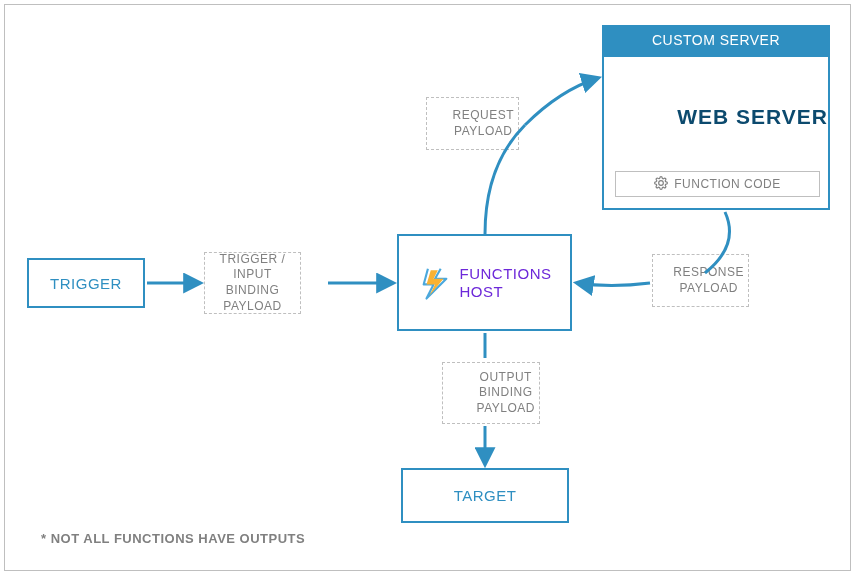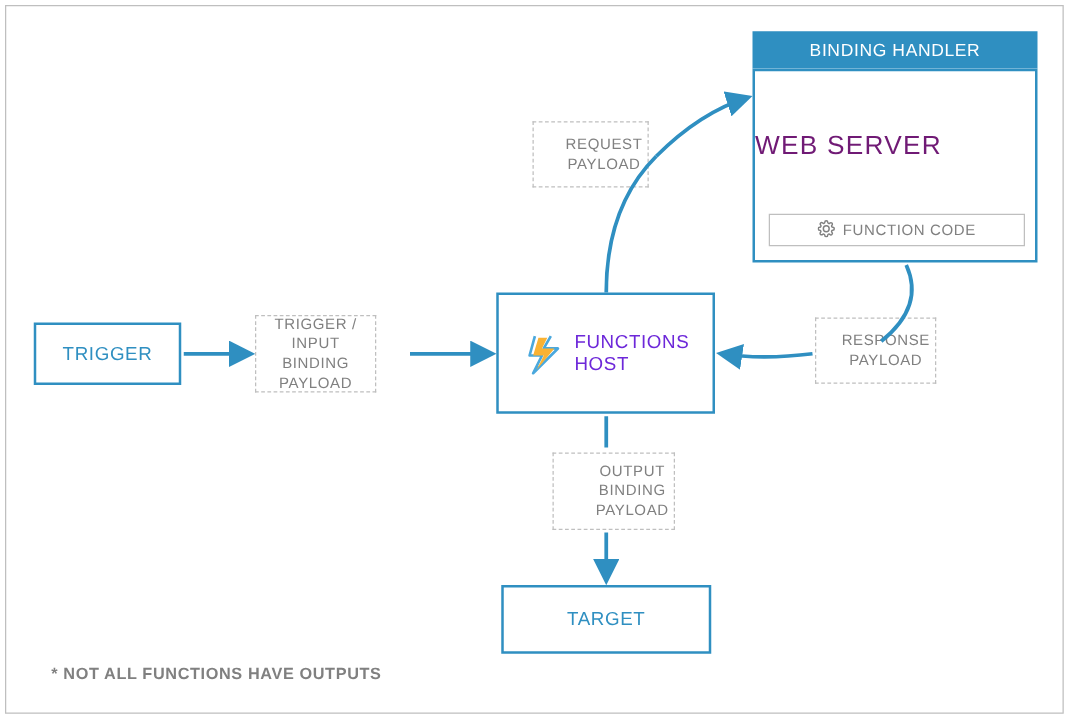--- a/index.html
+++ b/index.html
@@ -53,25 +53,26 @@
     font-size: 14px;
     letter-spacing: 0.5px;
   }
   .big-solid {
     position: absolute;
     border: 2px solid #2f8fc1;
     background: #fff;
   }
   .web-server-text {
     position: absolute;
-    color: #701a75;
+    color: #0c4a6e;
     font-size: 21px;
-    text-align: left;
+    text-align: right;
     width: 100%;
     letter-spacing: 1px;
+    font-weight: bold;
   }
   .fn-code {
     position: absolute;
     border: 1px solid #bfbfbf;
     color: #808080;
     display: flex;
     align-items: center;
     justify-content: center;
     font-size: 12px;
     gap: 6px;
@@ -142,21 +143,21 @@
     <span>OUTPUT
 BINDING
 PAYLOAD</span>
   </div>
 
   <div class="solid-box" style="left:396px; top:463px; width:168px; height:55px; font-size:15px;">
     <span>TARGET</span>
   </div>
 
   <div class="header-bar" style="left:597px; top:20px; width:228px; height:30px;">
-    <span>BINDING HANDLER</span>
+    <span>CUSTOM SERVER</span>
   </div>
 
   <div class="big-solid" style="left:597px; top:50px; width:228px; height:155px;">
     <div class="web-server-text" style="top:48px;">WEB SERVER</div>
     <div class="fn-code" style="left:11px; bottom:11px; width:205px; height:26px;">
       <span>
         <svg width="14" height="14" viewBox="0 0 24 24">
           <path fill="none" stroke="#808080" stroke-width="2" d="M12 8a4 4 0 1 0 0 8 4 4 0 0 0 0-8z"></path>
           <path fill="none" stroke="#808080" stroke-width="2" d="M19.4 15a1.7 1.7 0 0 0 .34 1.87l.06.06a2 2 0 1 1-2.83 2.83l-.06-.06a1.7 1.7 0 0 0-1.87-.34 1.7 1.7 0 0 0-1.03 1.56V21a2 2 0 1 1-4 0v-.09a1.7 1.7 0 0 0-1.11-1.55 1.7 1.7 0 0 0-1.87.34l-.06.06a2 2 0 1 1-2.83-2.83l.06-.06a1.7 1.7 0 0 0 .34-1.87 1.7 1.7 0 0 0-1.56-1.03H3a2 2 0 1 1 0-4h.09a1.7 1.7 0 0 0 1.55-1.11 1.7 1.7 0 0 0-.34-1.87l-.06-.06a2 2 0 1 1 2.83-2.83l.06.06a1.7 1.7 0 0 0 1.87.34H9a1.7 1.7 0 0 0 1.03-1.56V3a2 2 0 1 1 4 0v.09a1.7 1.7 0 0 0 1.03 1.56 1.7 1.7 0 0 0 1.87-.34l.06-.06a2 2 0 1 1 2.83 2.83l-.06.06a1.7 1.7 0 0 0-.34 1.87V9a1.7 1.7 0 0 0 1.56 1.03H21a2 2 0 1 1 0 4h-.09a1.7 1.7 0 0 0-1.56 1.03z"></path>
         </svg>

